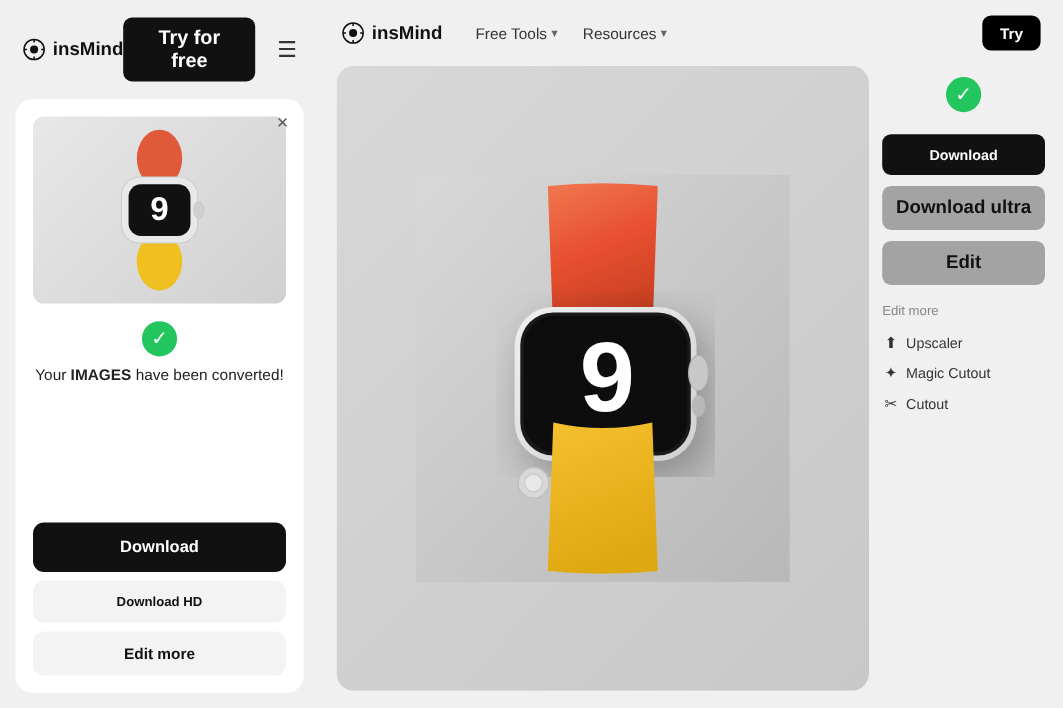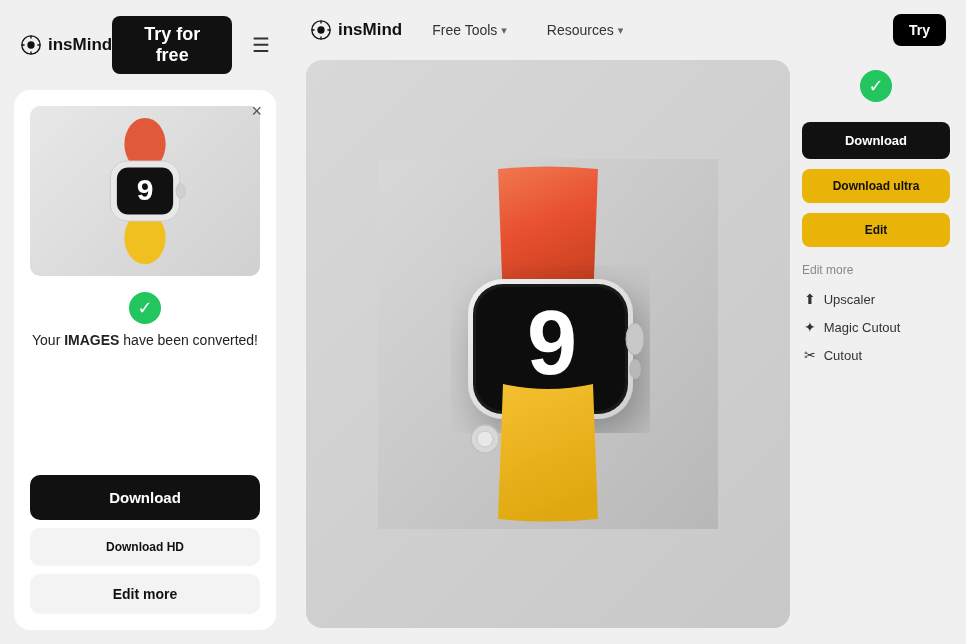--- a/index.html
+++ b/index.html
@@ -184,21 +184,21 @@
     .brand-right {
       display: flex;
       align-items: center;
       gap: 6px;
       font-weight: 700;
       font-size: 17px;
       color: #111;
     }
     .nav-links {
       display: flex;
-      gap: 20px;
+      gap: 3px;
     }
     .nav-link {
       display: flex;
       align-items: center;
       gap: 4px;
       font-size: 14px;
       color: #333;
       cursor: pointer;
       padding: 6px 10px;
       border-radius: 6px;
@@ -286,26 +286,26 @@
       color: #fff;
       border: none;
       border-radius: 8px;
       padding: 11px 10px;
       font-size: 13px;
       font-weight: 600;
       cursor: pointer;
       text-align: center;
     }
     .side-btn-secondary {
-      background: #eab308;
+      background: #a3a3a3;
       color: #111;
       border: none;
       border-radius: 8px;
       padding: 10px 10px;
-      font-size: 12px;
+      font-size: 17px;
       font-weight: 600;
       cursor: pointer;
       text-align: center;
     }
     .edit-more-section {
       margin-top: 6px;
     }
     .edit-more-label {
       font-size: 12px;
       color: #888;

